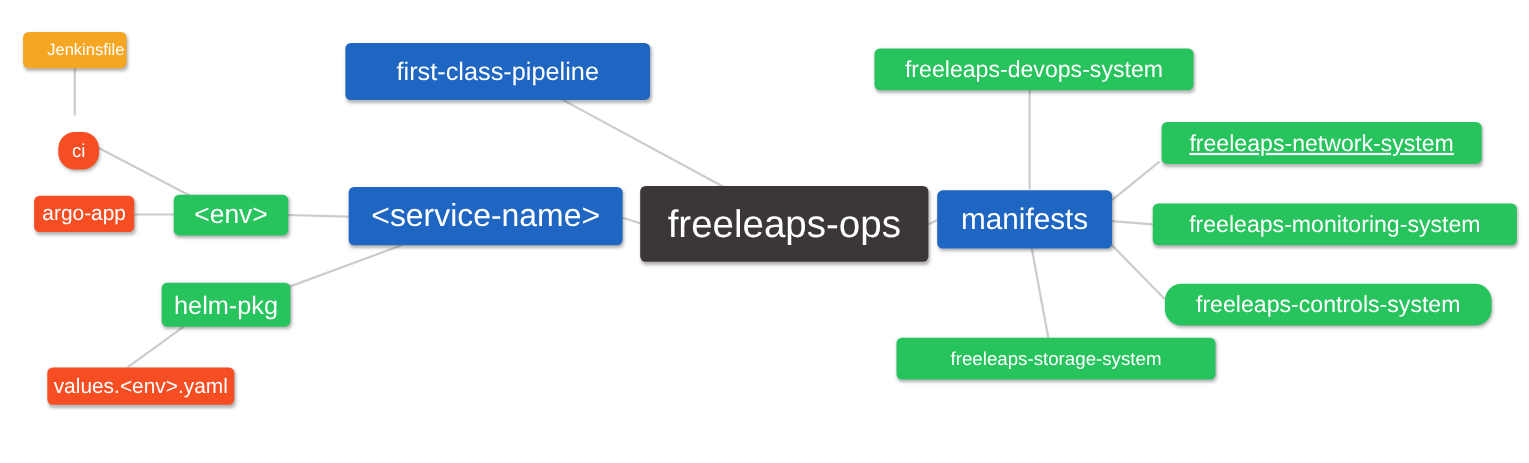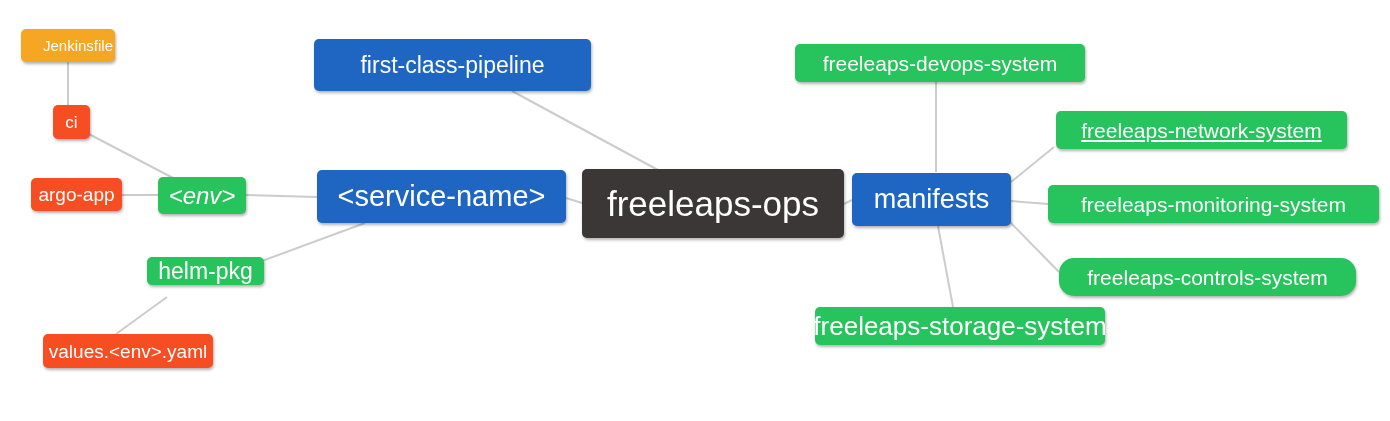--- a/index.html
+++ b/index.html
@@ -61,28 +61,28 @@
     <line x1="566" y1="198" x2="582" y2="203"></line>
     <line x1="844" y1="204" x2="852" y2="200"></line>
     <line x1="936" y1="172" x2="936" y2="67"></line>
     <line x1="1011" y1="182" x2="1054" y2="147"></line>
     <line x1="1011" y1="201" x2="1048" y2="204"></line>
     <line x1="1010" y1="222" x2="1059" y2="272"></line>
     <line x1="938" y1="226" x2="953" y2="307"></line>
   </svg>
 
   <div class="node orange" style="left:21px;  top:29px;  width:94px;  height:33px; font-size:15px;">Jenkinsfile</div>
-  <div class="node red" style="left:53px;  top:105px; width:37px;  height:34px; font-size:17px;">ci</div>
+  <div class="node red" style="left:53px;  top:120px; width:37px;  height:34px; font-size:17px;border-radius:15px;">ci</div>
   <div class="node red" style="left:31px;  top:178px; width:91px;  height:33px; font-size:19px;">argo-app</div>
-  <div class="node green" style="left:158px; top:177px; width:88px;  height:37px; font-size:24px;font-style:italic;">&lt;env&gt;</div>
-  <div class="node green" style="left:147px; top:257px; width:117px; height:28px; font-size:23px;">helm-pkg</div>
+  <div class="node green" style="left:158px; top:177px; width:104px;  height:37px; font-size:24px;">&lt;env&gt;</div>
+  <div class="node green" style="left:147px; top:257px; width:117px; height:40px; font-size:23px;">helm-pkg</div>
   <div class="node red" style="left:7px;   top:334px; width:170px; height:34px; font-size:19px;margin-left:36px;">values.&lt;env&gt;.yaml</div>
   <div class="node blue" style="left:314px; top:39px;  width:277px; height:52px; font-size:23px;">first-class-pipeline</div>
   <div class="node blue" style="left:317px; top:170px; width:249px; height:53px; font-size:29px;">&lt;service-name&gt;</div>
   <div class="node dark" style="left:582px; top:169px; width:262px; height:69px; font-size:35px;">freeleaps-ops</div>
   <div class="node blue" style="left:852px; top:173px; width:159px; height:53px; font-size:27px;">manifests</div>
   <div class="node green" style="left:795px; top:29px;  width:290px; height:38px; font-size:21px;margin-top:15px;">freeleaps-devops-system</div>
   <div class="node green" style="left:1056px;top:111px; width:291px; height:38px; font-size:21px;text-decoration:underline;">freeleaps-network-system</div>
   <div class="node green" style="left:1048px;top:185px; width:331px; height:38px; font-size:21px;">freeleaps-monitoring-system</div>
   <div class="node green" style="left:1059px;top:258px; width:297px; height:38px; font-size:21px;border-radius:15px;">freeleaps-controls-system</div>
-  <div class="node green" style="left:815px; top:307px; width:290px; height:38px; font-size:26px;">freeleaps-storage-system</div>
+  <div class="node green" style="left:815px; top:307px; width:290px; height:38px; font-size:17px;">freeleaps-storage-system</div>
 
 </div>
 
 </body></html>

